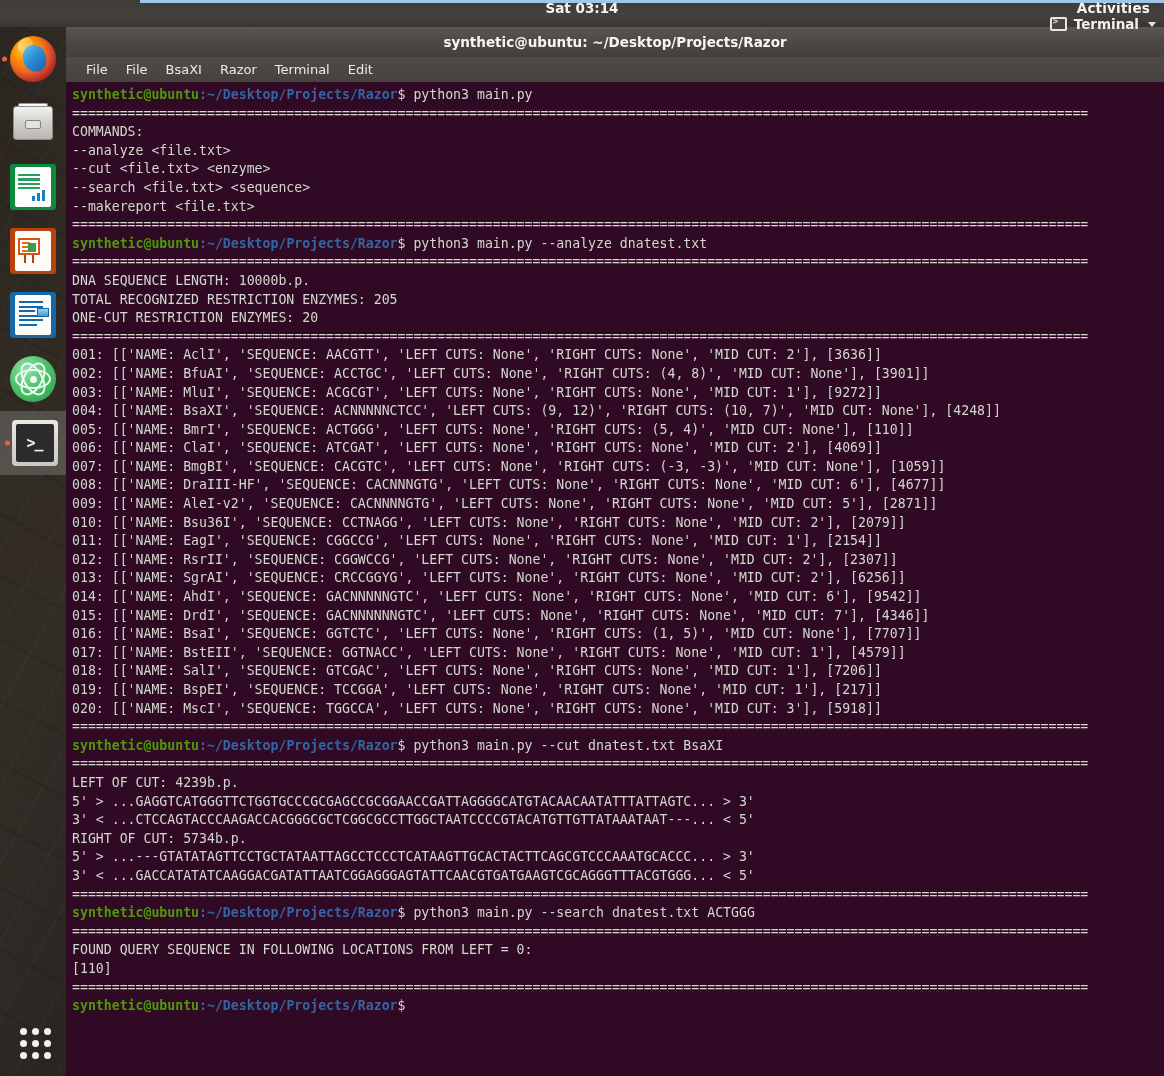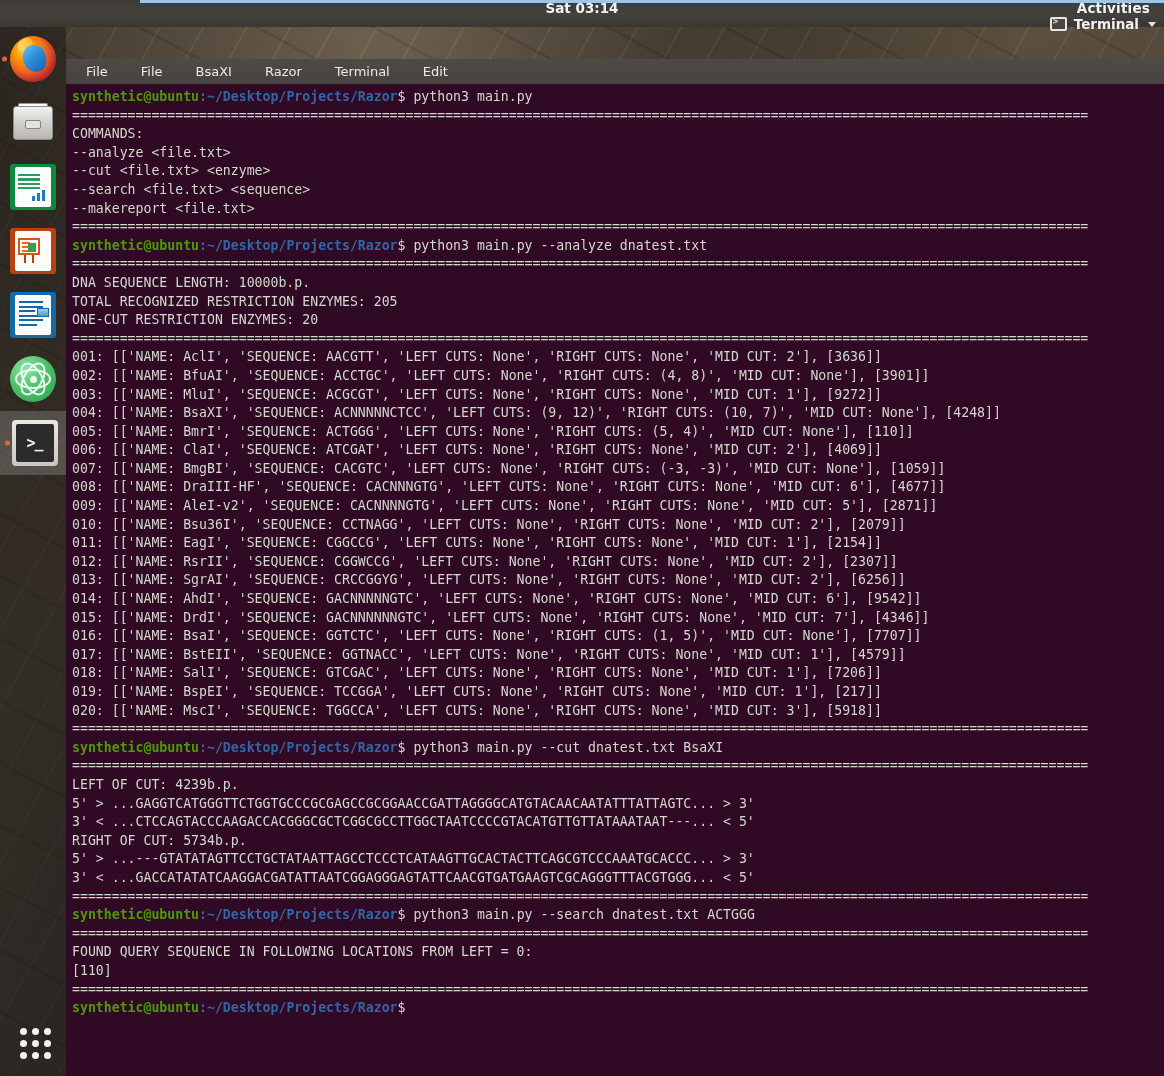--- a/index.html
+++ b/index.html
@@ -194,21 +194,21 @@
   #titlebar {
     height: 30px; flex: 0 0 30px;
     background: linear-gradient(180deg, #5a5651 0%, #4c4843 50%, #443f3b 100%);
     color: #f7f6f5; font-size: 13.5px; font-weight: bold;
     display:flex; align-items:center; justify-content:center;
     font-family:"DejaVu Sans", sans-serif;
   }
   #menubar {
     height: 25px; flex: 0 0 25px;
     background: linear-gradient(180deg,#4e4a45 0%,#46423e 100%);
-    display:flex; align-items:center; padding-left: 12px; gap: 17px; margin-top: 32px;
+    display:flex; align-items:center; padding-left: 12px; gap: 2px;
   }
   .menu-item {
     color:#eceae8; font-size:13px; padding:2px 8px; border-radius:2px;
     font-family:"DejaVu Sans", sans-serif; white-space:nowrap;
   }
   #terminal-body {
     flex: 1 1 auto; background: #300a24; overflow: hidden;
     padding: 4px 0 8px 6px;
   }
   #term-lines {
@@ -323,20 +323,23 @@
         <i></i>
         <i></i>
         <i></i>
         <i></i>
         <i></i>
     </span>
   </div>
 </div>
 
 <div id="terminal-window">
+  <div id="titlebar">
+    <span>synthetic@ubuntu: ~/Desktop/Projects/Razor</span>
+  </div>
 
   <div id="menubar">
     <span class="menu-item">File</span>
     <span class="menu-item">File</span>
     <span class="menu-item">BsaXI</span>
     <span class="menu-item">Razor</span>
     <span class="menu-item">Terminal</span>
     <span class="menu-item">Edit</span>
   </div>
 

